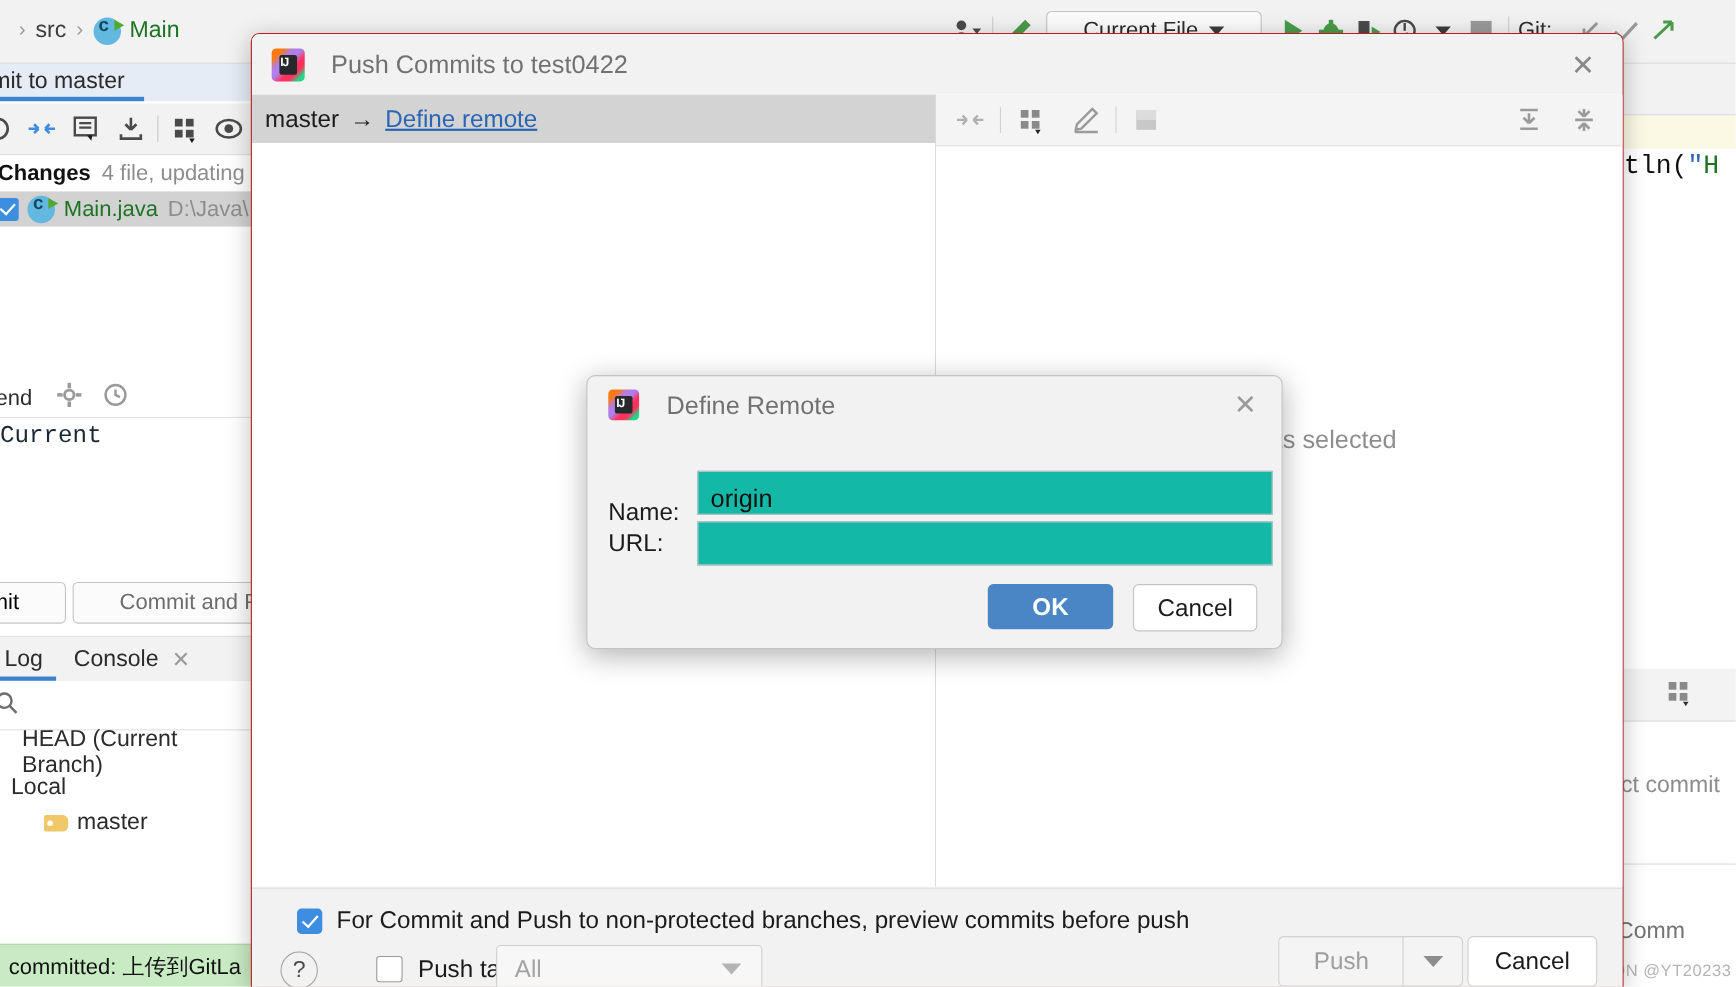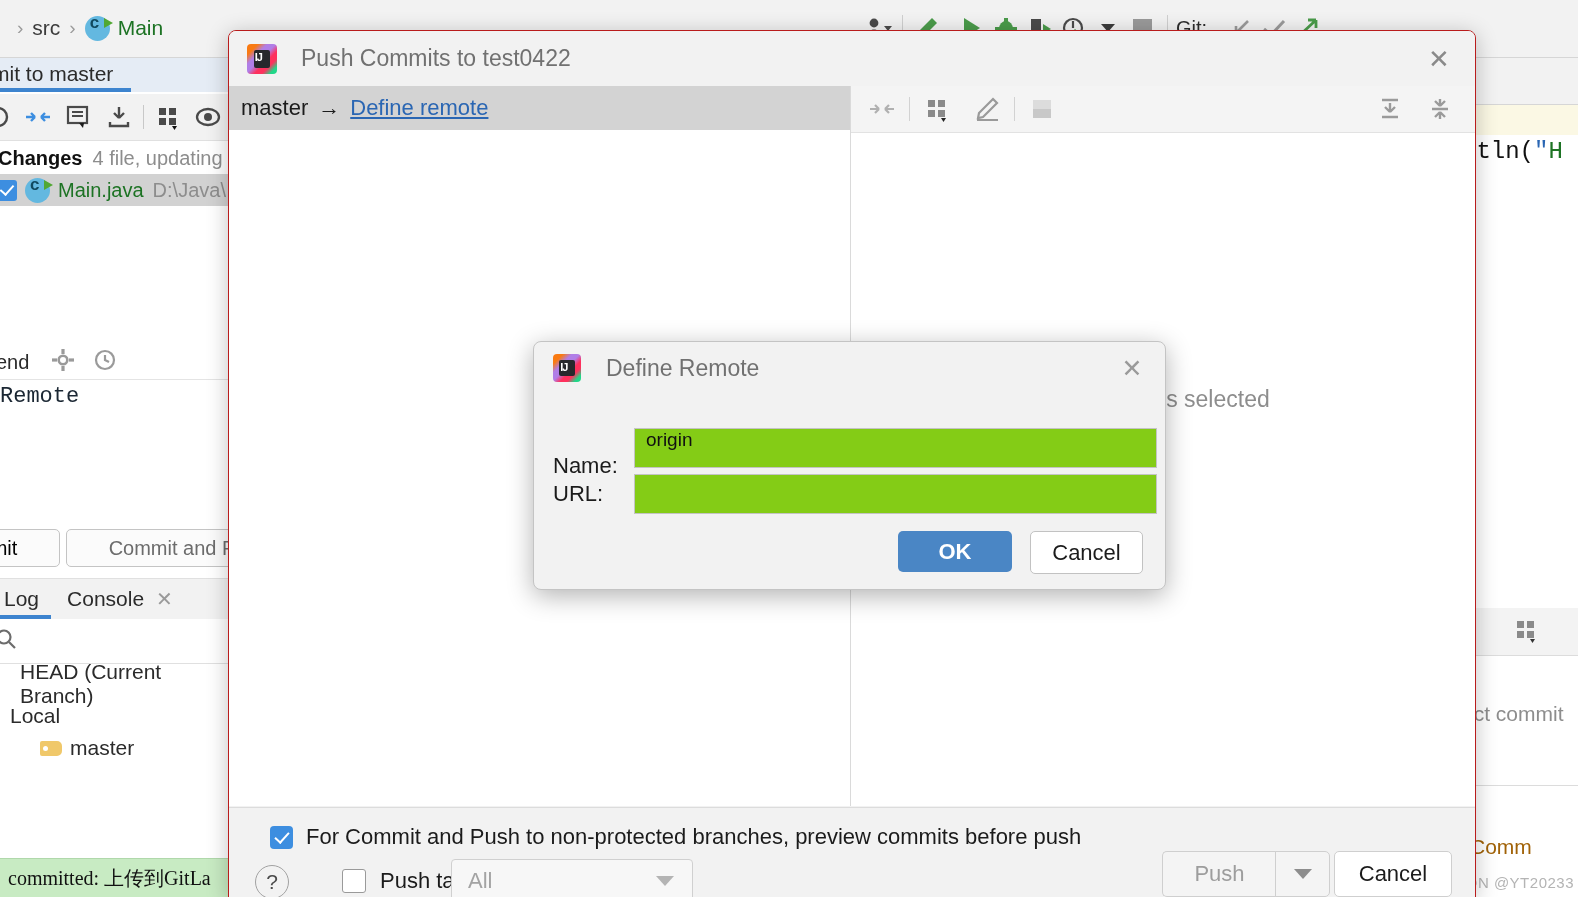--- a/index.html
+++ b/index.html
@@ -54,21 +54,21 @@
   .branch-tree{position:absolute;left:0;top:668px;width:228px;font-size:21px;color:#2b2b2b;}
   .bt-row{height:32px;display:flex;align-items:center;}
   .tag-ico{width:22px;height:15px;background:#f0c86a;position:relative;border-radius:2px 5px 5px 2px;margin-right:8px;}
   .tag-ico::before{content:"";position:absolute;left:3px;top:5px;width:5px;height:5px;border-radius:50%;background:#fff;}
   .green-status{position:absolute;left:0;bottom:0;width:234px;height:38px;background:#c8ebc3;display:flex;align-items:center;font-size:20px;color:#111;border-top:1px solid #b0d8ab;}
   .ed-tabstrip{position:absolute;left:1473px;top:58px;width:105px;height:46px;background:#f2f2f2;border-bottom:1px solid #d6d6d6;}
   .ed-hl{position:absolute;left:1473px;top:105px;width:105px;height:30px;background:#fbf8e4;}
   .ed-code{position:absolute;left:1462px;top:138px;font-family:"Liberation Mono", monospace;font-size:24px;white-space:nowrap;}
   .rtool{position:absolute;left:1473px;top:608px;width:105px;height:47px;background:#f3f3f3;border-bottom:1px solid #dcdcdc;display:flex;align-items:center;justify-content:center;}
   .rtext{position:absolute;left:1462px;top:702px;font-size:21px;color:#8d8d8d;white-space:nowrap;}
-  .rbtn{position:absolute;left:1470px;top:835px;font-size:21px;color:#a16207;white-space:nowrap;}
+  .rbtn{position:absolute;left:1470px;top:835px;font-size:21px;color:#737373;white-space:nowrap;}
   .rsep1{position:absolute;left:1473px;top:785px;width:105px;height:1px;background:#dcdcdc;}
   .rside-border{position:absolute;left:1473px;top:58px;width:1px;height:839px;background:#cfcfcf;}
   .watermark{position:absolute;right:4px;bottom:6px;font-size:15px;color:#b4b4b4;letter-spacing:.5px;}
 
   
   #push-dialog{position:absolute;left:228px;top:30px;width:1246px;height:866px;background:#f2f2f2;
     border:1px solid #b91c1c;border-radius:8px 8px 0 0;box-shadow:0 4px 22px rgba(0,0,0,.24);overflow:hidden;}
   .pd-title{height:55px;display:flex;align-items:center;position:relative;background:#f2f2f2;}
   .pd-ij{width:30px;height:30px;margin-left:18px;position:relative;}
   .pd-title h1{margin:0 0 0 24px;font-size:23px;font-weight:normal;color:#717171;}
@@ -102,21 +102,21 @@
 
   
   #remote-dialog{position:absolute;left:533px;top:341px;width:631px;height:247px;background:#f2f2f2;
     border:1px solid #c4c4c4;border-radius:8px;box-shadow:0 6px 26px rgba(0,0,0,.3);overflow:hidden;}
   .rd-title{height:52px;display:flex;align-items:center;position:relative;}
   .rd-ij{width:28px;height:28px;margin-left:19px;position:relative;}
   .rd-title h2{margin:0 0 0 25px;font-size:23px;font-weight:normal;color:#717171;}
   .rd-close{position:absolute;right:20px;top:13px;width:26px;height:26px;display:flex;align-items:center;justify-content:center;color:#9a9a9a;font-size:25px;line-height:1;}
   .rd-row{position:absolute;display:flex;align-items:center;}
   .rd-label{font-size:22px;color:#1b1b1b;text-align:left;}
-  .rd-input{height:38px;background:#84cc16;border:1px solid #c4c4c4;display:flex;align-items:flex-start;padding-left:11px;font-size:19px;color:#111;}
+  .rd-input{height:38px;background:#14b8a6;border:1px solid #c4c4c4;display:flex;align-items:flex-end;padding-left:11px;font-size:23px;color:#111;}
   .ok-btn{position:absolute;left:364px;top:189px;width:114px;height:41px;background:#4a86c5;border-radius:5px;display:flex;align-items:center;justify-content:center;color:#fff;font-size:22px;font-weight:bold;}
   .rd-cancel{position:absolute;left:496px;top:189px;width:111px;height:41px;background:#fff;border:1px solid #c2c2c2;border-radius:5px;display:flex;align-items:center;justify-content:center;font-size:22px;color:#1b1b1b;}
 
   
   .ijmark{position:absolute;inset:0;background:linear-gradient(135deg,#f97a12 0%,#f97a12 18%,#b07ee7 34%,#b07ee7 48%,#fe315d 62%,#fe315d 74%,#21d789 88%,#21d789 100%);border-radius:4px;}
   .ijmark::after{content:"";position:absolute;left:22%;top:20%;width:56%;height:60%;background:#27282c;border-radius:2px;}
   .ijmark::before{content:"IJ";position:absolute;left:26%;top:24%;z-index:2;color:#fff;font-size:11px;font-family:"Liberation Sans",sans-serif;font-weight:bold;letter-spacing:-1px;}
 </style>
 </head>
 <body>
@@ -140,20 +140,24 @@
           <path d="M1.5 19c0-4 3-6.6 6.5-6.6S14.5 15 14.5 19z" fill="#4a4a4a"></path>
           <path d="M18 9l8 0-4 5z" fill="#4a4a4a"></path>
         </svg>
     </div>
     <div style="width:1px;height:26px;background:#cfcfcf;margin:0 6px;"></div>
     <div class="tb-ico">
       <svg width="28" height="26" viewBox="0 0 28 26">
           <path d="M20 3 L25 8 L12 21 L7 16 Z" fill="#4a9b4a"></path>
           <path d="M6 17 L11 22 L7 25 L3 21 Z" fill="#4a9b4a"></path>
         </svg>
+    </div>
+    <div class="cur-file" style="margin-left:8px;">
+      <span>Current File</span>
+      <span class="caret-d"></span>
     </div>
     <div class="tb-ico" style="margin-left:12px;">
         <span class="tri-run"></span>
       </div>
     <div class="tb-ico">
       <svg width="26" height="24" viewBox="0 0 26 24">
           <ellipse cx="13" cy="13" rx="7" ry="8" fill="#4a9b4a"></ellipse>
           <rect x="2" y="11" width="22" height="3" fill="#4a9b4a"></rect>
           <rect x="11" y="2" width="4" height="20" fill="#4a9b4a"></rect>
         </svg>
@@ -271,21 +275,21 @@
     </span>
     <span style="margin-left:18px;">
       <svg width="24" height="24" viewBox="0 0 24 24">
           <circle cx="12" cy="12" r="9" fill="none" stroke="#9a9a9a" stroke-width="2.2"></circle>
           <path d="M12 7v5l4 2" stroke="#9a9a9a" stroke-width="2.2" fill="none"></path>
         </svg>
     </span>
   </div>
 
   <div class="msg-area">
-    <span>Remote</span>
+    <span>Current</span>
   </div>
 
   <div class="cbtn" style="left:-52px;width:110px;">
     <span>mit</span>
   </div>
   <div class="cbtn" style="left:66px;width:210px;color:#6c6c6c;">
     <span>Commit and P</span>
   </div>
 
   <div class="logtabs">
@@ -314,21 +318,21 @@
     <div class="bt-row" style="padding-left:10px;">
       <span>Local</span>
     </div>
     <div class="bt-row" style="padding-left:40px;">
       <span class="tag-ico"></span>
       <span>master</span>
     </div>
   </div>
 
   <div class="green-status">
-    <span style="margin-left:8px;font-family:Liberation Serif, serif;">committed: 上传到GitLa</span>
+    <span style="margin-left:8px;">committed: 上传到GitLa</span>
   </div>
 
   <div class="rside-border"></div>
   <div class="ed-tabstrip"></div>
   <div class="ed-hl"></div>
   <div class="ed-code">
     <span style="color:#111;">ntln(</span><span style="color:#2a66b3;">"</span><span style="color:#1d7324;">H</span>
   </div>
   <div class="rtool">
     <span>

